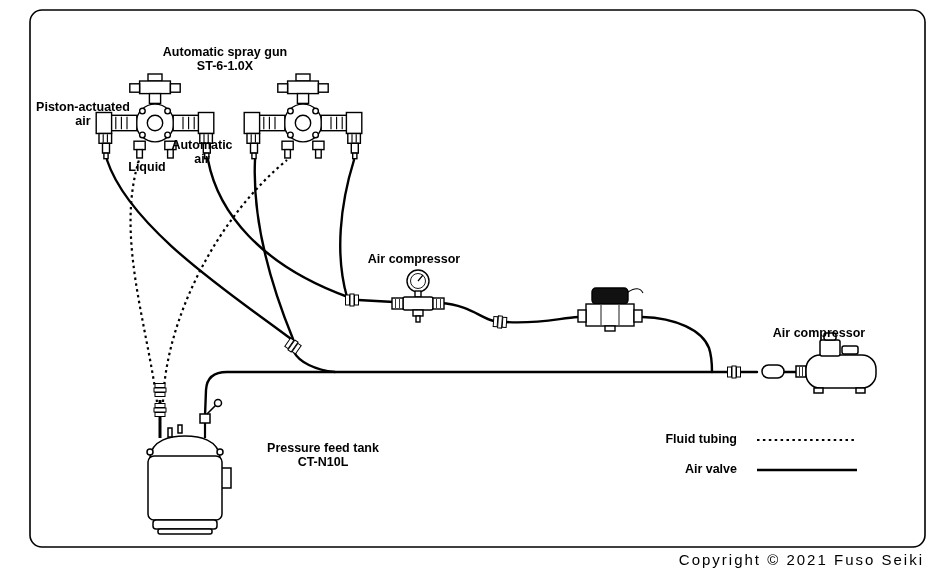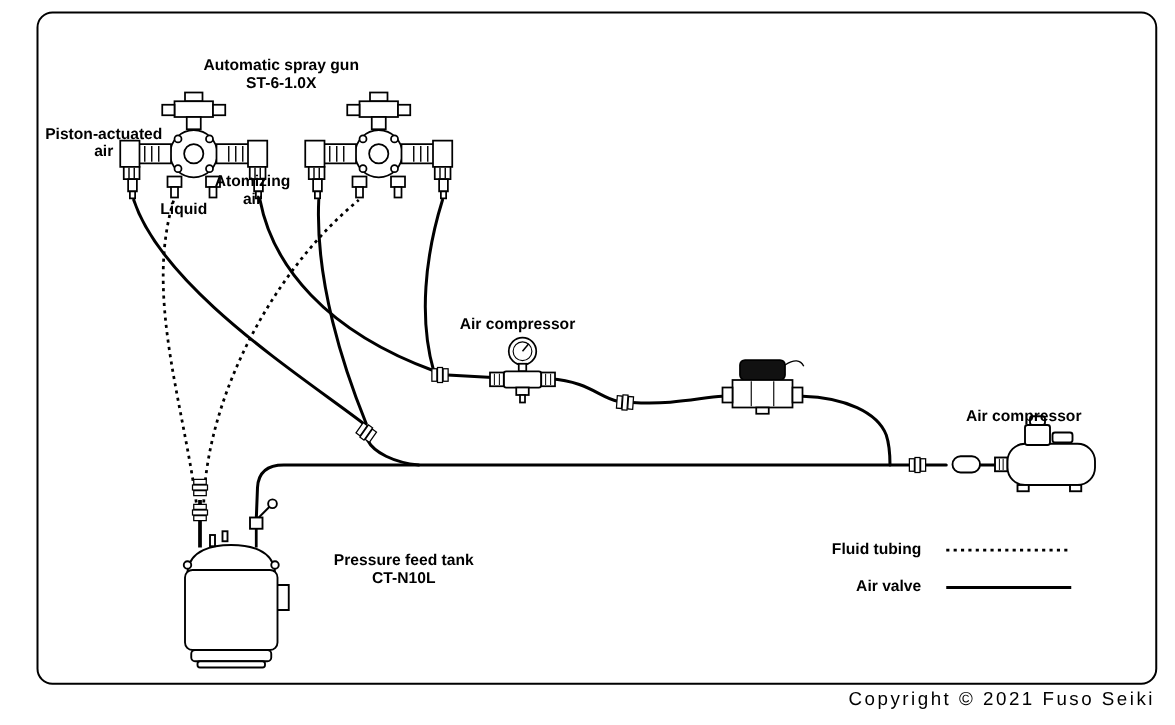--- a/index.html
+++ b/index.html
@@ -184,21 +184,21 @@
       <path d="M757,470 L857,470" stroke-width="2.4"></path>
     </g>
   </svg>
 
   <div class="label" style="left:112px;top:46px;width:226px;">Automatic spray gun
 ST-6-1.0X</div>
 
   <div class="label" style="left:28px;top:101px;width:110px;">Piston-actuated
 air</div>
 
-  <div class="label" style="left:152px;top:139px;width:100px;">Atomizing
+  <div class="label" style="left:152px;top:139px;width:100px;">Automatic
 air</div>
 
   <div class="label" style="left:112px;top:161px;width:70px;">Liquid</div>
 
   <div class="label" style="left:344px;top:253px;width:140px;">Air compressor</div>
 
 
   <div class="label" style="left:749px;top:327px;width:140px;">Air compressor</div>
 
   <div class="label" style="left:222px;top:442px;width:140px;margin-left:31px;">Pressure feed tank

